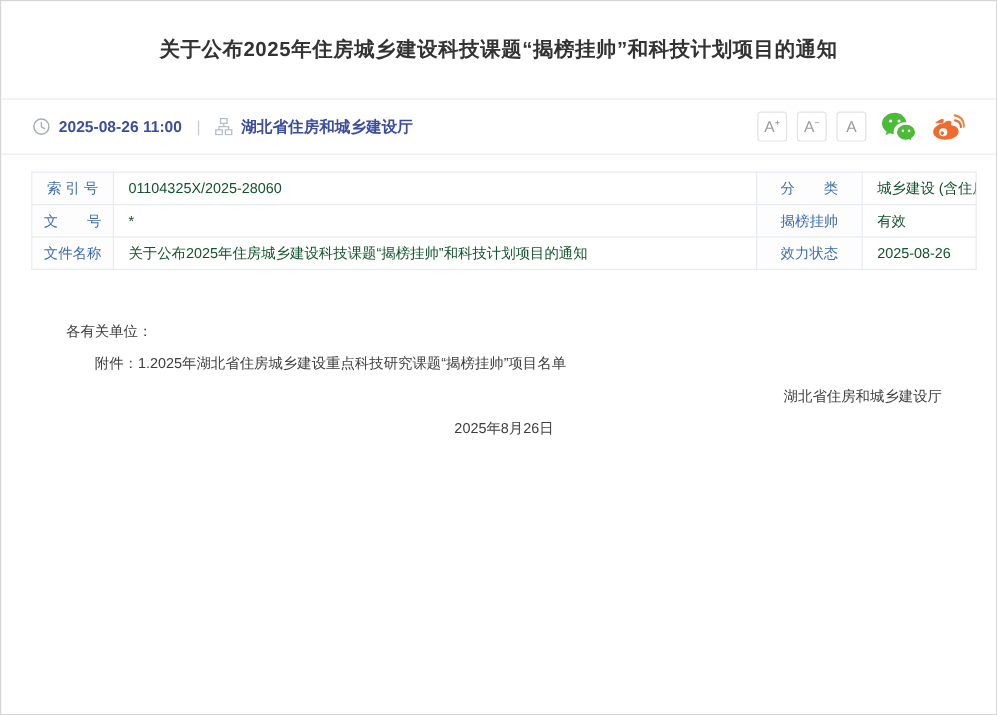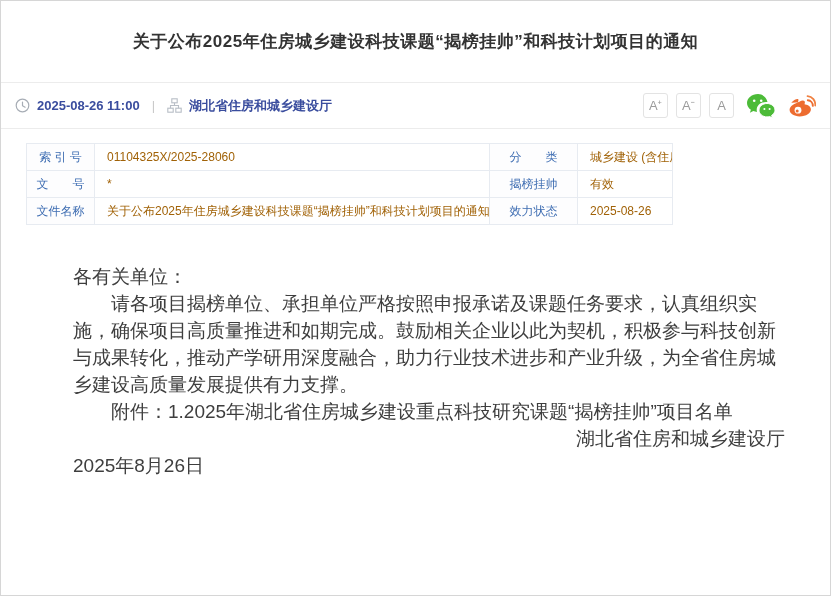--- a/index.html
+++ b/index.html
@@ -23,21 +23,21 @@
   }
   .doc-header h1 {
     font-size: 17px; font-weight: bold; color: #333;
     letter-spacing: 0.5px; text-align: center;
   }
 
   
   .meta-bar {
     height: 46px;
     display: flex; align-items: center; justify-content: space-between;
-    padding: 0 14px;
+    padding: 0 26px;
     border-bottom: 1px solid #ececec;
   }
   .meta-left { display: flex; align-items: center; }
   .meta-text {
     color: #3a4d9e; font-size: 13px; font-weight: bold;
   }
   .meta-icon { display: inline-flex; margin-right: 7px; }
   .meta-sep { color: #c9c9c9; font-size: 13px; margin: 0 12px; font-weight: normal; }
   .source-link { text-decoration: none; cursor: pointer; }
 
@@ -47,46 +47,46 @@
     border: 1px solid #e3e3e3; border-radius: 3px; background: #fff;
     color: #9b9b9b; font-size: 13px; line-height: 1;
     display: inline-flex; align-items: center; justify-content: center;
     margin-left: 8px; cursor: pointer;
     font-family: "Liberation Sans", sans-serif;
   }
   .share-icon { display: inline-flex; margin-left: 12px; cursor: pointer; }
 
   
   .info-table {
-    width: 647px; margin: 14px 25px 0;
+    width: 788px; margin: 14px 25px 0;
     border-collapse: collapse; table-layout: fixed;
     font-size: 12px;
   }
   .info-table td {
     border: 1px solid #e7ebf1; height: 27px;
     overflow: hidden; white-space: nowrap;
   }
   .info-table td.lbl {
     color: #3e6db2; text-align: center; background: #fdfdfe;
   }
-  .info-table td.val { color: #a16207; padding-left: 12px; }
+  .info-table td.val { color: #14532d; padding-left: 12px; }
 
   
   .doc-content {
-    padding: 38px 45px 0 72px;
-    font-size: 19px; color: #3e3e3e; line-height: 27px;
+    padding: 38px 45px 0 54px;
+    font-size: 12px; color: #3e3e3e; line-height: 27px;
   }
   .doc-content p { margin: 0; }
   .p-salutation { text-indent: 0; }
   .p-indent { text-indent: 2em; margin-top: 3px; }
   .p-indent2 { margin-top: 1px; }
   .p-att1 { text-indent: 2em; margin-top: 2px; }
   .p-att2 { text-indent: 5em; margin-top: 8px; }
   .p-signature { text-align: right; margin-top: 5px; }
-  .p-sign-date { text-align: left; margin-top: 10px; }
+  .p-sign-date { text-align: center; margin-top: 10px; }
 </style>
 </head>
 <body>
 
 <div class="doc-header">
   <h1>关于公布2025年住房城乡建设科技课题“揭榜挂帅”和科技计划项目的通知</h1>
 </div>
 
 <div class="meta-bar">
   <div class="meta-left">
@@ -162,17 +162,16 @@
       <td class="lbl">文件名称</td>
       <td class="val">关于公布2025年住房城乡建设科技课题“揭榜挂帅”和科技计划项目的通知</td>
       <td class="lbl">效力状态</td>
       <td class="val">2025-08-26</td>
     </tr>
   </tbody>
 </table>
 
 <div class="doc-content">
   <p class="p-salutation">各有关单位：</p>
-  <p class="p-indent p-indent2">请各项目揭榜单位、承担单位严格按照申报承诺及课题任务要求，认真组织实施，确保项目高质量推进和如期完成。鼓励相关企业以此为契机，积极参与科技创新与成果转化，推动产学研用深度融合，助力行业技术进步和产业升级，为全省住房城乡建设高质量发展提供有力支撑。</p>
   <p class="p-att1">附件：1.2025年湖北省住房城乡建设重点科技研究课题“揭榜挂帅”项目名单</p>
   <p class="p-signature">湖北省住房和城乡建设厅</p>
   <p class="p-sign-date">2025年8月26日</p>
 </div>
 
 </body></html>

